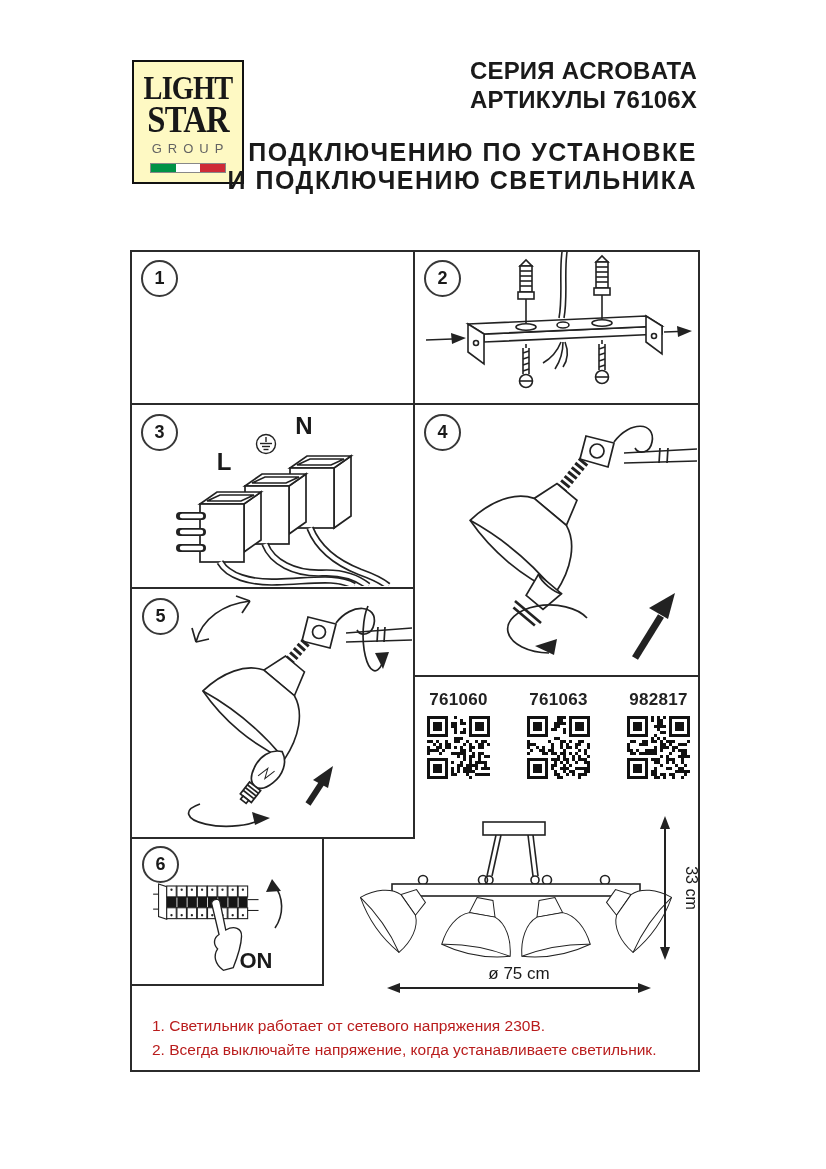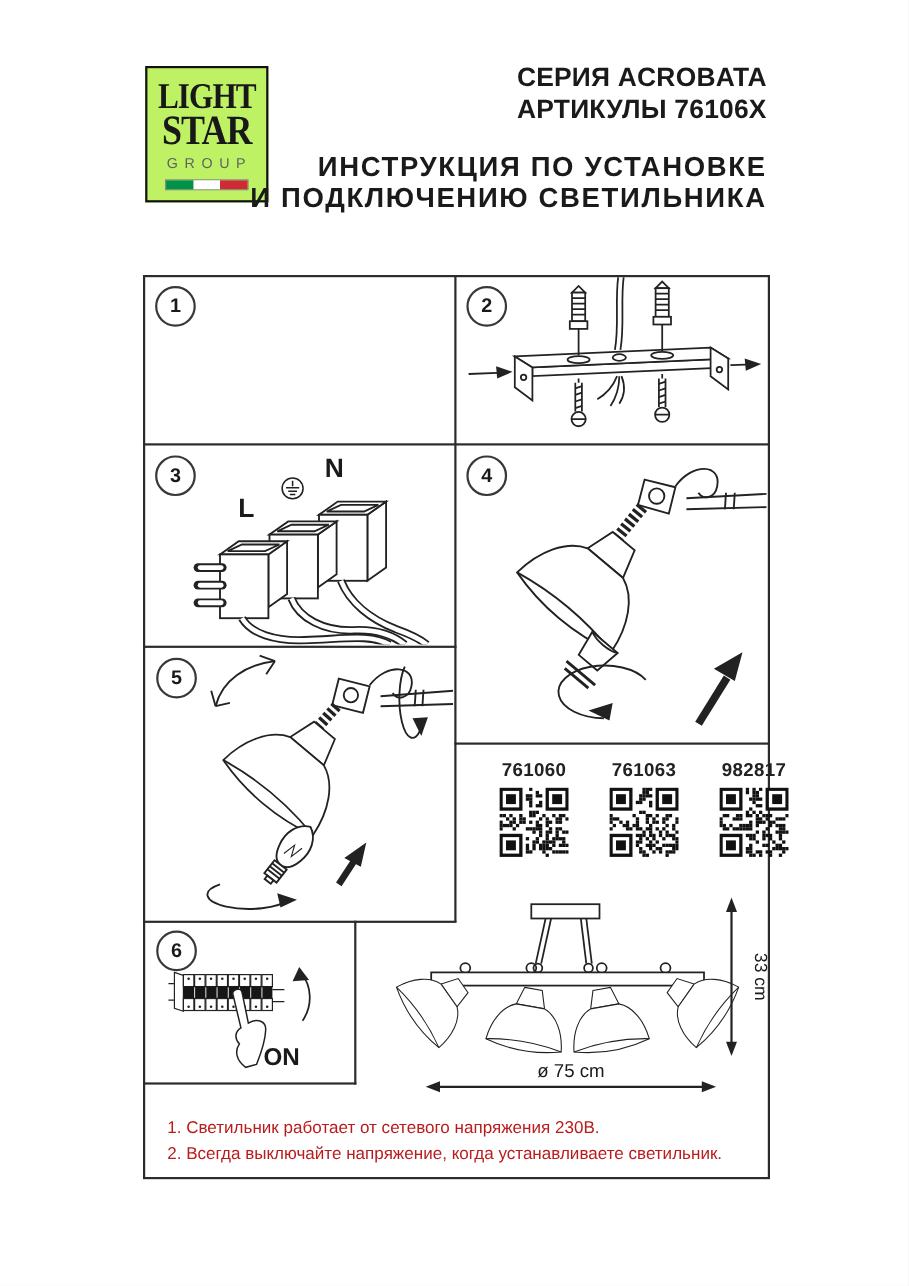--- a/index.html
+++ b/index.html
@@ -1,21 +1,21 @@
 <!DOCTYPE html>
 <html><head>
 <meta charset="utf-8">
 <style>
   html,body{margin:0;padding:0;background:#fff;}
   .sheet{position:relative;width:826px;height:1169px;background:#fff;overflow:hidden;
          font-family:"Liberation Sans",sans-serif;color:#1a1a1a;outline:1px solid #e3e3e3;}
 
   
   .logo-box{position:absolute;left:132px;top:60px;width:112px;height:124px;
-            border:2.5px solid #111;box-sizing:border-box;text-align:center;padding-top:11px;background:#bef264;}
+            border:2.5px solid #111;box-sizing:border-box;text-align:center;padding-top:11px;background:#fef9c3;}
   .logo-light,.logo-star{font-family:"Liberation Serif",serif;font-weight:700;color:#181818;
             transform:scaleX(.86);transform-origin:center;}
   .logo-light{font-size:33px;line-height:30px;letter-spacing:-1px;}
   .logo-star{font-size:38px;line-height:33px;letter-spacing:-1px;}
   .logo-group{font-size:13px;letter-spacing:6px;color:#636363;margin-top:5px;text-indent:5px;}
   .logo-flag{width:74px;height:8px;margin:7px auto 0;border:1px solid #888;display:flex;box-sizing:content-box;}
   .flag-seg{flex:1;}
 
   .title-block{position:absolute;right:129px;top:56px;text-align:right;
                font-weight:700;font-size:24px;line-height:29px;letter-spacing:.2px;}
@@ -118,21 +118,21 @@
       <div class="flag-seg" style="background:#ce2b37"></div>
     </div>
   </div>
 
   <div class="title-block">
     <div>СЕРИЯ ACROBATA</div>
     <div>АРТИКУЛЫ 76106X</div>
   </div>
 
   <div class="instr-block">
-    <div>ИНСТРУКЦИЯ ПО УСТАНОВКЕ</div>
+    <div>ПОДКЛЮЧЕНИЮ ПО УСТАНОВКЕ</div>
     <div>И ПОДКЛЮЧЕНИЮ СВЕТИЛЬНИКА</div>
   </div>
 
   <div class="frame"></div>
   <div class="line vl" style="left:413px;top:250px;height:588px"></div>
   <div class="line hl" style="left:130px;top:403px;width:570px"></div>
   <div class="line hl" style="left:130px;top:587px;width:285px"></div>
   <div class="line hl" style="left:413px;top:675px;width:287px"></div>
   <div class="line hl" style="left:130px;top:837px;width:285px"></div>
   <div class="line vl" style="left:322px;top:837px;height:149px"></div>
@@ -331,21 +331,21 @@
       <g transform="translate(42,46) scale(0.68)">
           <use href="#breaker-strip"></use>
         </g>
       <use href="#hand" transform="translate(93,63) rotate(-15) scale(0.85)"></use>
       <path d="M153,88 C162,75 162,57 152,45"></path>
       <polygon points="150,39 159,51 144,52" fill="#222" stroke="none"></polygon>
       <text x="134" y="128" font-size="22" font-weight="bold" text-anchor="middle" fill="#1a1a1a" stroke="none">ON</text>
     </svg>
   </div>
 
-  <div class="panel" style="left:421px;top:678px;width:329px;height:130px">
+  <div class="panel" style="left:394px;top:678px;width:329px;height:130px">
     <div class="qr-wrap">
       <div class="qr-col">
         <div class="qr-label">761060</div>
         <div class="qr-box"><svg width="63" height="63" viewBox="0 0 63 63">
               <rect x="27" y="0" width="3" height="3" fill="#111"></rect>
               <rect x="33" y="3" width="3" height="3" fill="#111"></rect>
               <rect x="24" y="6" width="3" height="3" fill="#111"></rect>
               <rect x="27" y="6" width="3" height="3" fill="#111"></rect>
               <rect x="33" y="6" width="3" height="3" fill="#111"></rect>
               <rect x="36" y="6" width="3" height="3" fill="#111"></rect>

